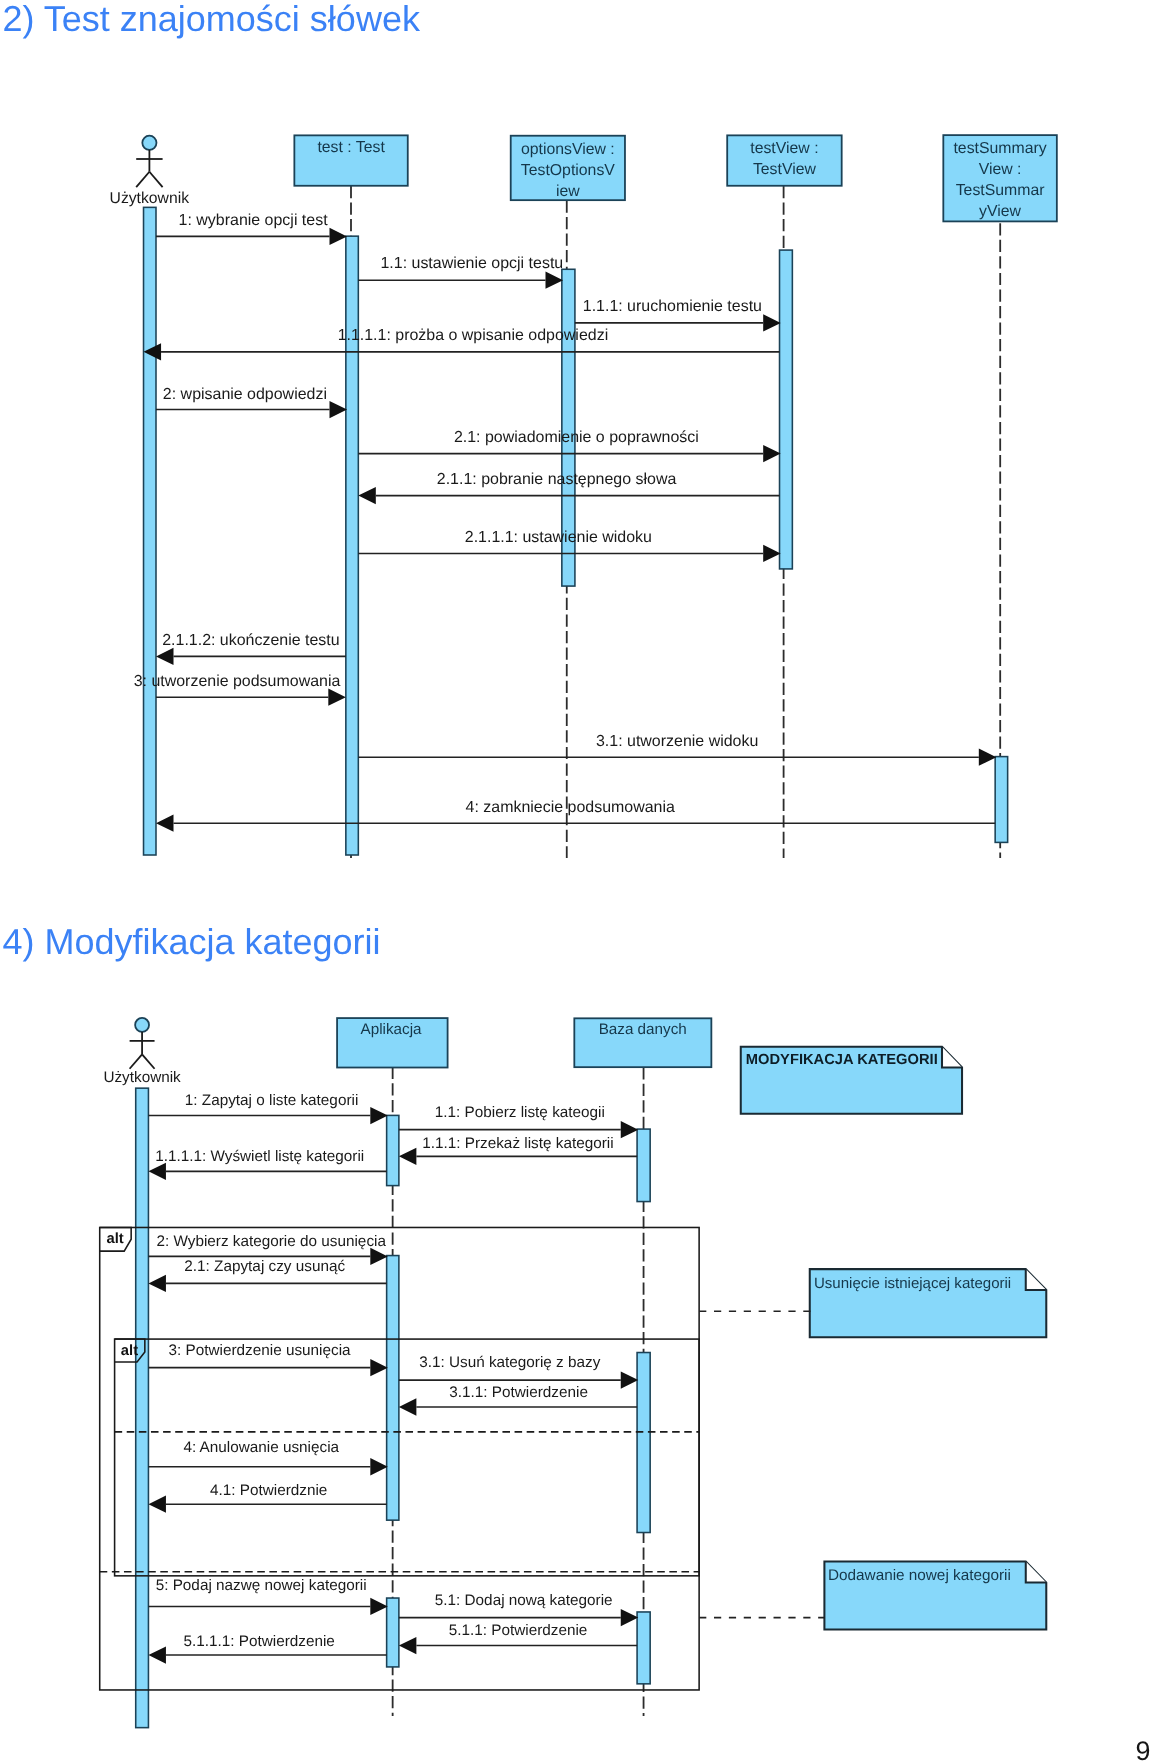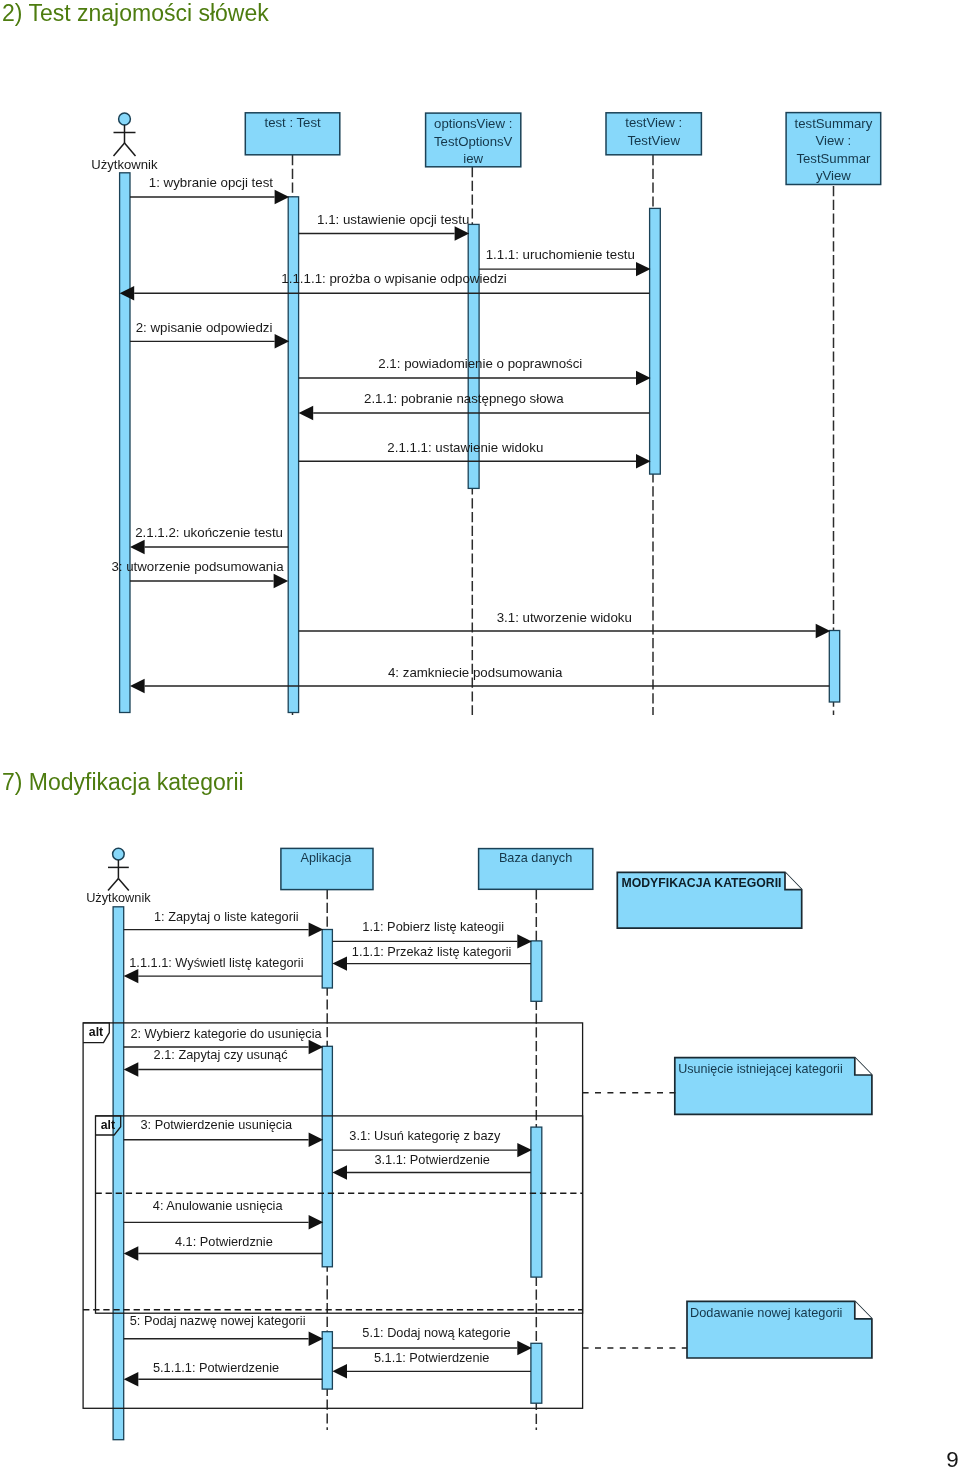--- a/index.html
+++ b/index.html
@@ -1,19 +1,19 @@
 <!DOCTYPE html>
 <html><head>
 <meta charset="utf-8">
 <style>
   html,body{margin:0;padding:0;background:#ffffff;}
   *{-webkit-font-smoothing:antialiased;}
   body{width:960px;height:1470px;font-family:"Liberation Sans",sans-serif;color:#000;position:relative;overflow:hidden;}
   .page{position:relative;width:960px;height:1470px;background:#fff;}
-  .h1{position:absolute;font-size:23px;line-height:1;color:#4d7c0f;white-space:nowrap;letter-spacing:0px;}
+  .h1{position:absolute;font-size:30px;line-height:1;color:#3b82f6;white-space:nowrap;letter-spacing:0px;}
   #t1{left:2px;top:1.6px;}
   #t2{left:2px;top:771.2px;}
   .pagenum{position:absolute;left:946.2px;top:1449.3px;font-size:22.4px;line-height:1;color:#161616;}
   .dgm{position:absolute;left:0;top:0;}
   svg text{font-family:"Liberation Sans",sans-serif;fill:#1a1a1a;}
   .msg{font-size:13.3px;}
   .msg2{font-size:12.75px;}
   .lbl{font-size:13.2px;fill:#15374a;}
   .lbl2{font-size:12.7px;fill:#15374a;}
   .note{font-size:12.54px;fill:#15374a;}
@@ -21,21 +21,21 @@
   .noteb{font-size:12.25px;font-weight:bold;fill:#0d1d26;}
   .frag{font-size:12.3px;font-weight:bold;fill:#111;}
   .actorlbl{font-size:13.1px;}
   .actorlbl2{font-size:12.75px;}
 </style>
 </head>
 <body>
 
 <div class="page">
   <div class="h1" id="t1">2) Test znajomości słówek</div>
-  <div class="h1" id="t2">7) Modyfikacja kategorii</div>
+  <div class="h1" id="t2">4) Modyfikacja kategorii</div>
   <div style="position:absolute;left:0;top:0;">
       <svg class="dgm" id="d1" width="960" height="770" viewBox="0 0 960 770">
         <line x1="292.5" y1="155.0" x2="292.5" y2="715.0" stroke="#2c2c2c" stroke-width="1.5" stroke-dasharray="10.2 3.6"></line>
         <line x1="472.3" y1="167.0" x2="472.3" y2="715.0" stroke="#2c2c2c" stroke-width="1.5" stroke-dasharray="10.2 3.6"></line>
         <line x1="653.0" y1="155.0" x2="653.0" y2="715.0" stroke="#2c2c2c" stroke-width="1.5" stroke-dasharray="10.2 3.6"></line>
         <line x1="833.5" y1="186.0" x2="833.5" y2="715.0" stroke="#2c2c2c" stroke-width="1.5" stroke-dasharray="10.2 3.6"></line>
         <g>
           <circle cx="124.5" cy="119.0" r="5.9" fill="#87d8fa" stroke="#1b4257" stroke-width="1.5"></circle>
           <line x1="124.5" y1="124.9" x2="124.5" y2="143.1" stroke="#1a1a1a" stroke-width="1.5"></line>
           <line x1="113.5" y1="132.5" x2="135.5" y2="132.5" stroke="#1a1a1a" stroke-width="1.5"></line>

